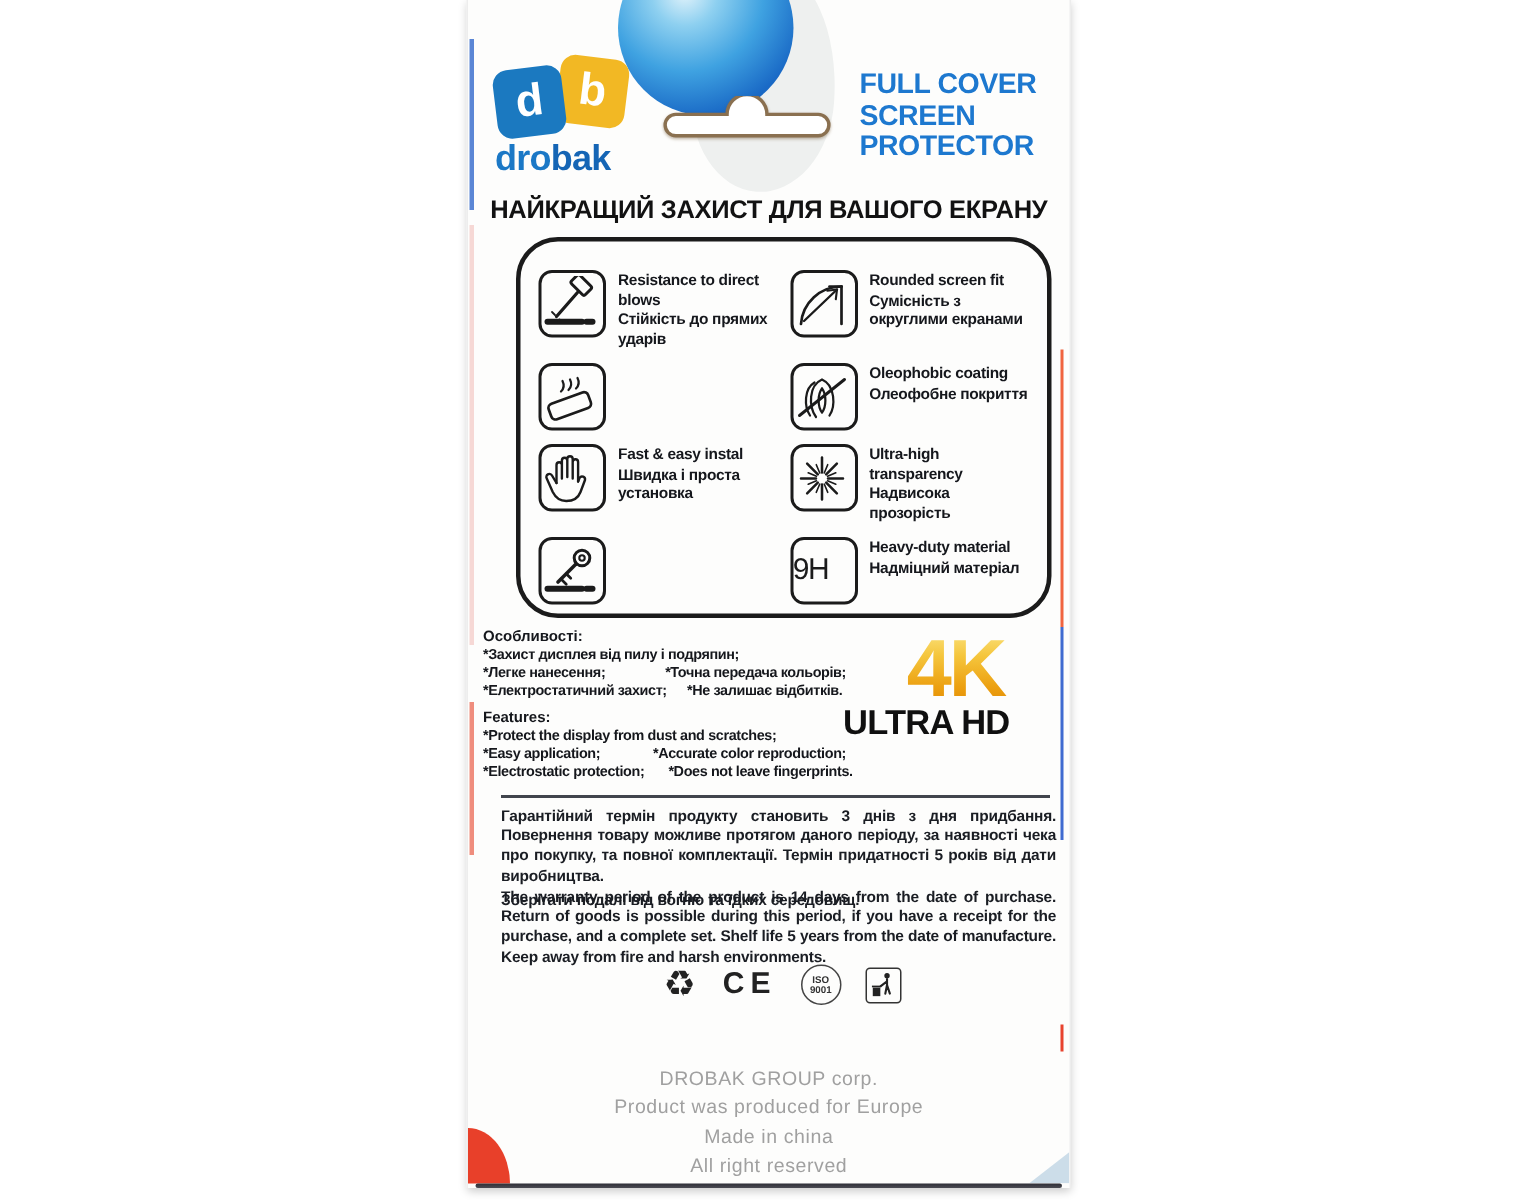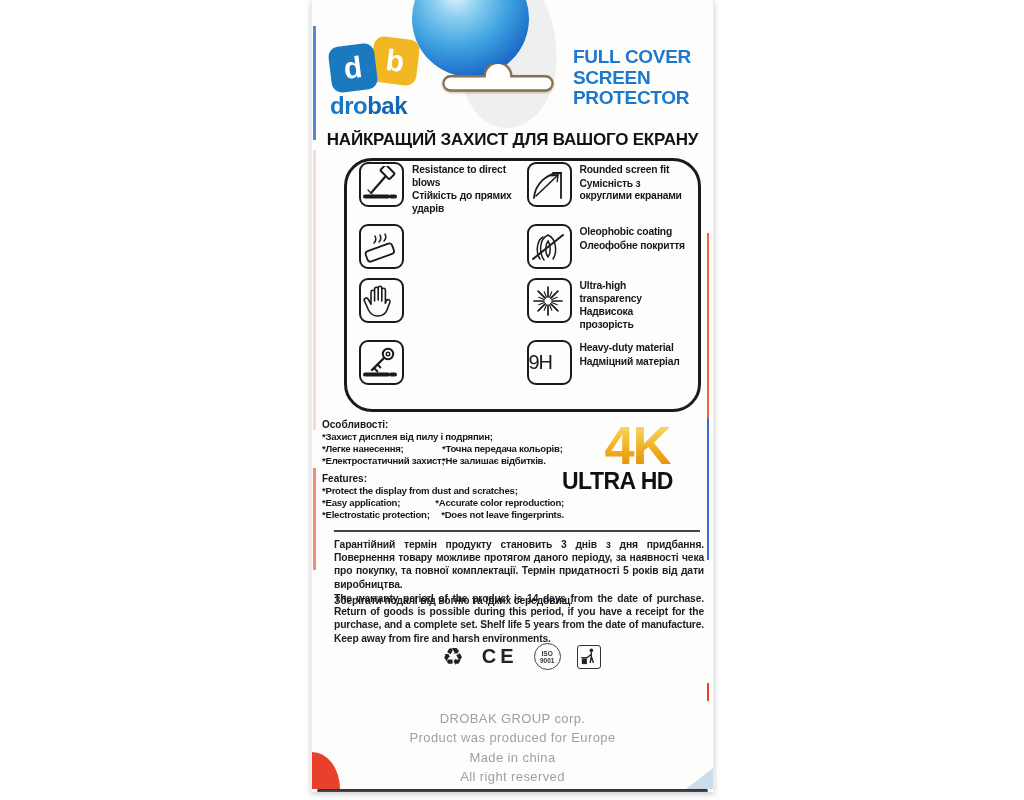--- a/index.html
+++ b/index.html
@@ -32,35 +32,35 @@
   .tagline { position:absolute; right:22px; top:47px; text-align:left;
              font-size:19px; font-weight:700; line-height:20.5px; letter-spacing:-0.3px; }
 
   .main-title { position:absolute; left:0; top:130px; width:100%; text-align:center;
                 font-size:17px; font-weight:800; letter-spacing:-0.2px; color:#121212; }
 
   
   .grid-frame { position:absolute; left:32px; top:158px; width:357px; height:254px;
                 border:3px solid #1b1b1b; border-radius:28px;
                 display:grid; grid-template-columns:1fr 1fr; column-gap:6px; row-gap:9px;
-                padding:1px 10px 10px 12px; align-content:start; }
+                padding:19px 10px 10px 12px; align-content:start; }
   .feat { display:flex; align-items:flex-start; }
   .icon-box { width:45px; height:45px; border:2.2px solid #1b1b1b; border-radius:9px;
               flex:0 0 45px; margin-right:8px; display:flex; align-items:center; justify-content:flex-start; }
   .icon-box svg { display:block; }
   .nineH { font-size:20px; font-weight:500; letter-spacing:-1px; color:#1b1b1b; }
   .feat-text { padding-top:2px; }
   .feat-en { font-size:10.3px; font-weight:700; line-height:12.5px; color:#15171c; letter-spacing:-0.2px; }
   .feat-uk { font-size:10.3px; font-weight:600; line-height:12.5px; color:#15171c; letter-spacing:-0.2px; margin-top:1px; }
 
   
   .list { position:absolute; left:10px; width:242px; color:#15171c; }
   .list .hd  { font-size:10px; font-weight:800; line-height:12px; }
   .list .ln  { font-size:9.6px; font-weight:600; line-height:12px; letter-spacing:-0.25px; white-space:nowrap; }
-  .cols { display:flex; }
+  .cols { display:flex;gap:16px; }
   .cols .c1 { width:120px; }
 
   
   .badge4k { position:absolute; left:250px; top:420px; width:150px; }
   .badge4k svg { display:block; }
   .ultrahd { font-size:23px; font-weight:800; letter-spacing:-0.5px; color:#101010; margin-top:-4px; }
 
   .divider { position:absolute; left:22px; top:530px; width:366px; height:2px; background:#41454d; }
 
   .para { position:absolute; left:22px; width:370px; font-size:10.3px; font-weight:600;
@@ -184,20 +184,24 @@
           <div class="feat-uk">Олеофобне покриття</div>
         </div>
       </div>
 
       <div class="feat">
         <div class="icon-box">
           <svg width="38" height="38" viewBox="0 0 38 38" fill="none" stroke="#1b1b1b" stroke-linecap="round" stroke-linejoin="round">
             <path d="M10 22 V10 a1.8 1.8 0 0 1 3.6 0 V19 M13.6 18 V7 a1.8 1.8 0 0 1 3.6 0 V18 M17.2 18 V6 a1.8 1.8 0 0 1 3.6 0 V18 M20.8 19 V8 a1.8 1.8 0 0 1 3.6 0 V21" stroke-width="1.6"></path>
             <path d="M10 22 l-3 -5 a2 2 0 0 0 -3.5 2 l4 9 c2 4 5 6 9 6 c5 0 8 -2 9.5 -6 l3 -8 a2 2 0 0 0 -3.6 -1.5 L24.4 21" stroke-width="1.6"></path>
           </svg>
+        </div>
+        <div class="feat-text">
+          <div class="feat-en">Fast &amp; easy instal</div>
+          <div class="feat-uk">Швидка і проста установка</div>
         </div>
       </div>
 
       <div class="feat">
         <div class="icon-box">
           <svg width="38" height="38" viewBox="0 0 38 38" fill="none" stroke="#1b1b1b" stroke-linecap="round">
             <path d="M23 19 H33 M21.8 21.8 L28.9 28.9 M19 23 V33 M16.2 21.8 L9.1 28.9 M15 19 H5 M16.2 16.2 L9.1 9.1 M19 15 V5 M21.8 16.2 L28.9 9.1" stroke-width="1.7"></path>
             <path d="M22.7 20.5 L28.2 22.8 M20.5 22.7 L22.8 28.2 M17.5 22.7 L15.2 28.2 M15.3 20.5 L9.8 22.8 M15.3 17.5 L9.8 15.2 M17.5 15.3 L15.2 9.8 M20.5 15.3 L22.8 9.8 M22.7 17.5 L28.2 15.2" stroke-width="1.1"></path>
           </svg>
         </div>

